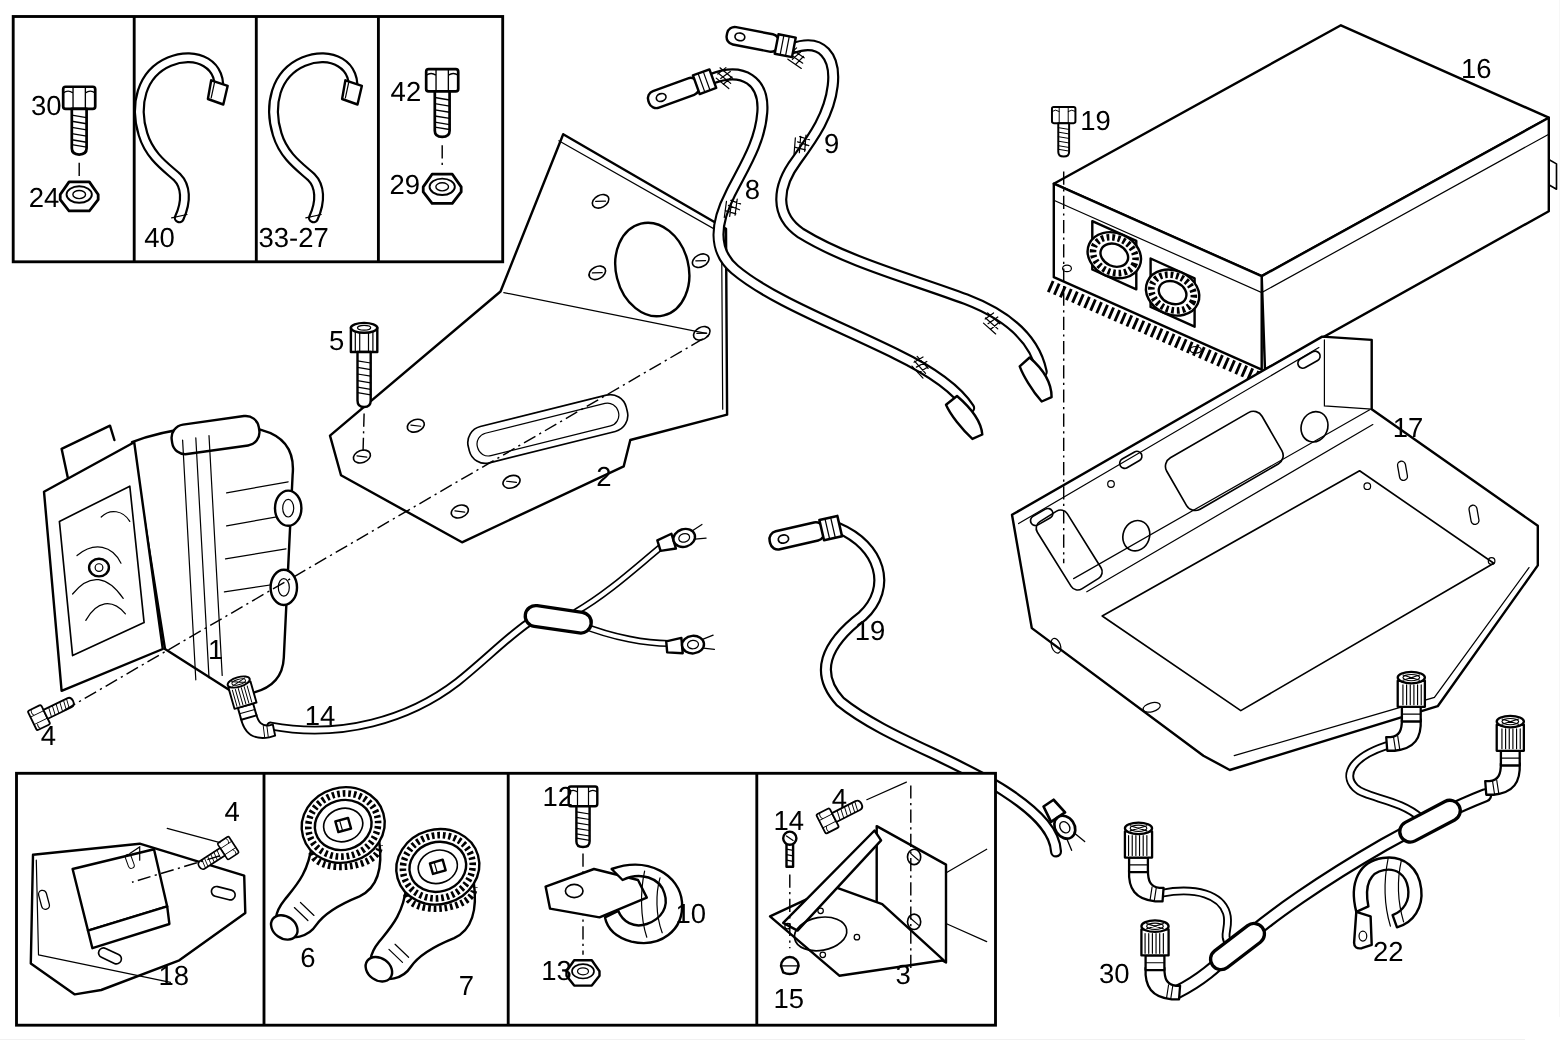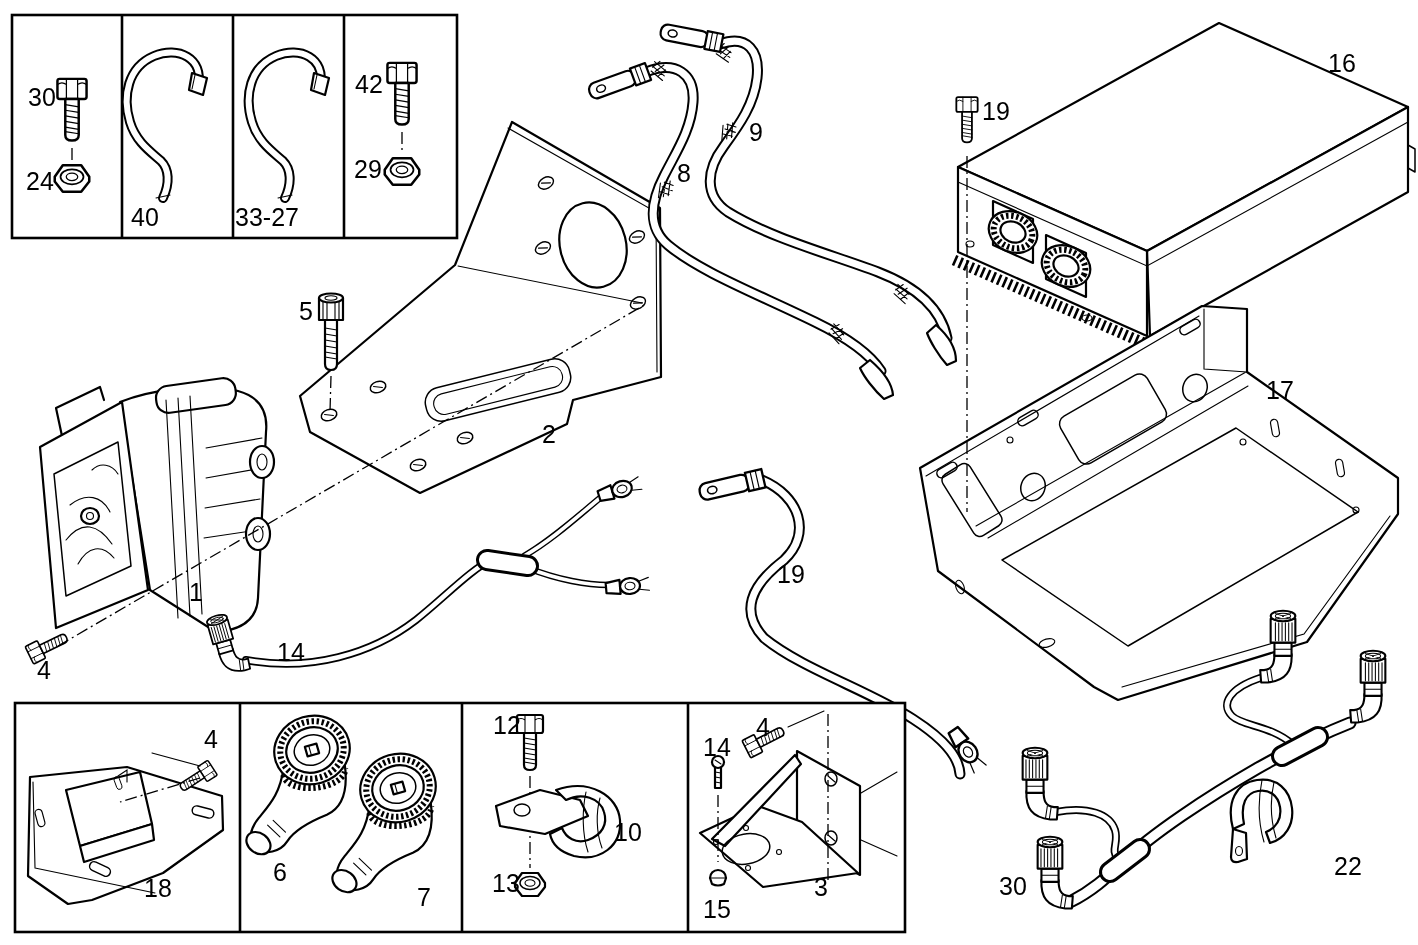--- a/index.html
+++ b/index.html
@@ -388,15 +388,15 @@
 <div class="callout" style="left:280px;top:872px">6</div>
 <div class="callout" style="left:424px;top:897px">7</div>
 <div class="callout" style="left:507px;top:725px">12</div>
 <div class="callout" style="left:628px;top:832px">10</div>
 <div class="callout" style="left:506px;top:883px">13</div>
 <div class="callout" style="left:717px;top:747px">14</div>
 <div class="callout" style="left:763px;top:727px">4</div>
 <div class="callout" style="left:717px;top:909px">15</div>
 <div class="callout" style="left:821px;top:887px">3</div>
 <div class="callout" style="left:1013px;top:886px">30</div>
-<div class="callout" style="left:1348px;top:866px">22</div>
+<div class="callout" style="left:1262px;top:866px">22</div>
 
 </div>
 
 </body></html>

